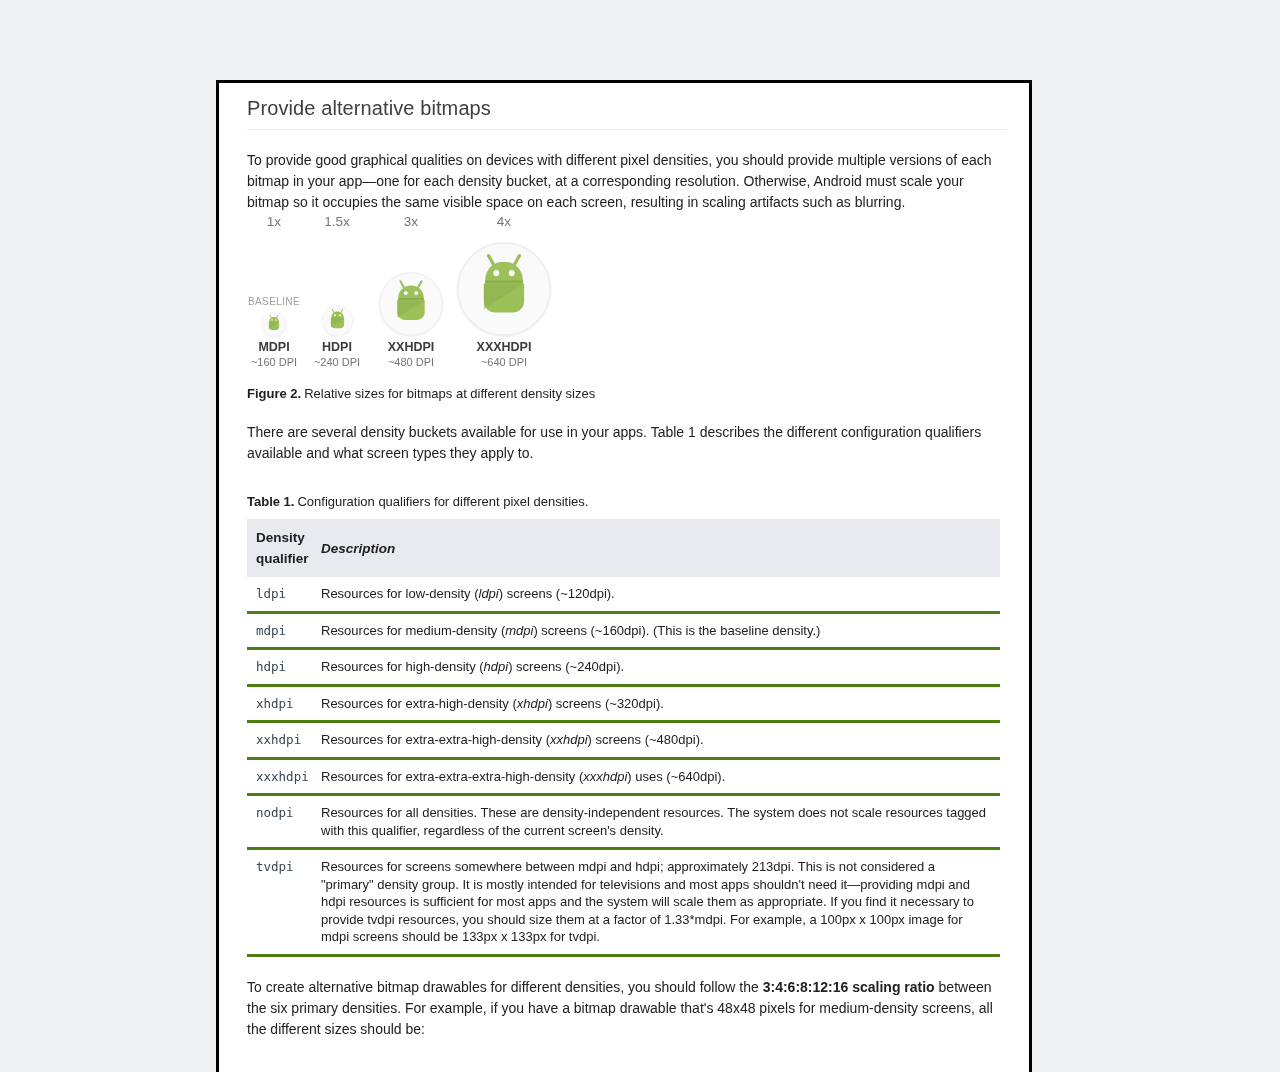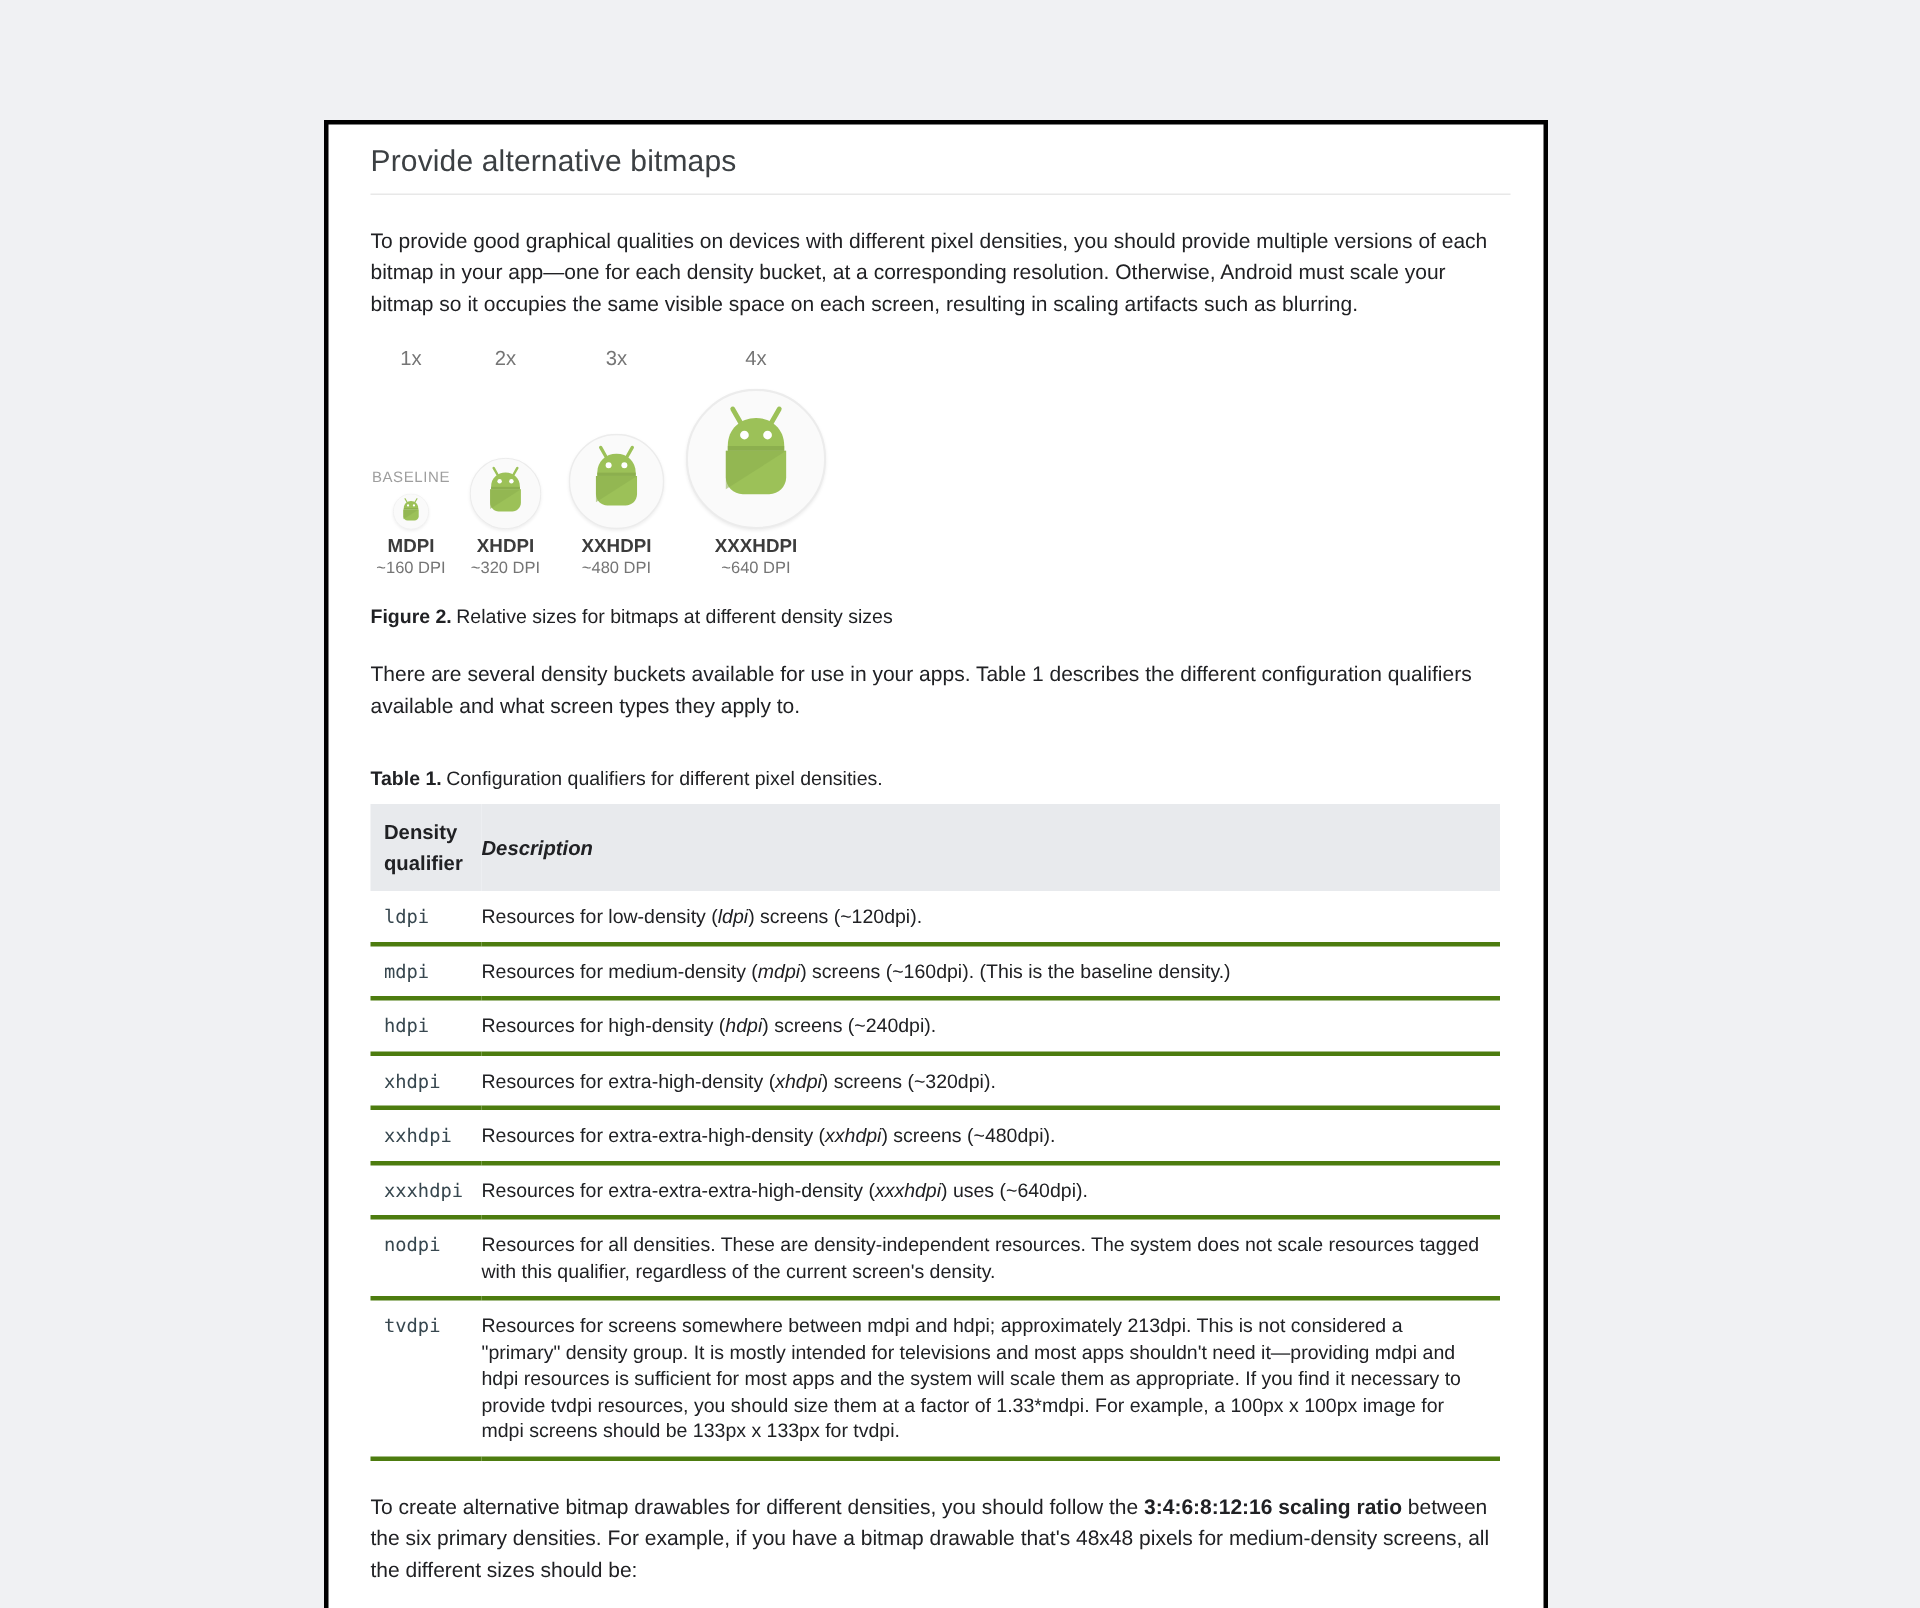--- a/index.html
+++ b/index.html
@@ -34,21 +34,21 @@
     font-size: 14px;
     line-height: 21px;
     color: #202124;
     margin-top: 20px;
     width: 753px;
   }
   
   .density-figure {
     display: flex;
     align-items: flex-start;
-    margin-top: 18px;
+    margin-top: 1px;
     height: 155px;
   }
   .fig-item {
     display: flex;
     flex-direction: column;
     align-items: center;
     height: 155px;
   }
   .fig-item:nth-child(1) { width: 54px; }
   .fig-item:nth-child(2) { width: 72px; }
@@ -152,36 +152,36 @@
     <circle cx="58.2" cy="33" r="3.1" fill="#ffffff"></circle>
     <path d="M28.6,44.2 L71.4,44.2 L71.4,63 C71.4,69.6 66,75 59.4,75 L40.6,75 C34,75 28.6,69.6 28.6,63 Z" fill="#9CC158"></path>
     <path d="M28.6,44.2 L71.4,44.2 L28.6,71.5 Z" fill="#8CAF4E" opacity="0.55"></path>
     <rect x="30" y="40.8" width="40" height="3.4" fill="#8CAF4E"></rect>
   </svg>
         </div>
         <div class="density-name">MDPI</div>
         <div class="density-dpi">~160 DPI</div>
       </div>
       <div class="fig-item">
-        <div class="scale-label">2x</div>
-        <div class="icon-wrap">
-          <svg viewBox="0 0 100 100" width="48" height="48">
-    <circle cx="50" cy="50" r="49" fill="#fafafa" stroke="#ececec" stroke-width="1.5"></circle>
-    <line x1="39.5" y1="25" x2="33.5" y2="14.5" stroke="#9CC158" stroke-width="3.4" stroke-linecap="round"></line>
-    <line x1="60.5" y1="25" x2="66.5" y2="14.5" stroke="#9CC158" stroke-width="3.4" stroke-linecap="round"></line>
-    <path d="M30,44 L30,40.5 C30,29 38.8,21 50,21 C61.2,21 70,29 70,40.5 L70,44 Z" fill="#9CC158"></path>
-    <circle cx="41.8" cy="33" r="3.1" fill="#ffffff"></circle>
-    <circle cx="58.2" cy="33" r="3.1" fill="#ffffff"></circle>
-    <path d="M28.6,44.2 L71.4,44.2 L71.4,63 C71.4,69.6 66,75 59.4,75 L40.6,75 C34,75 28.6,69.6 28.6,63 Z" fill="#9CC158"></path>
-    <path d="M28.6,44.2 L71.4,44.2 L28.6,71.5 Z" fill="#8CAF4E" opacity="0.55"></path>
-    <rect x="30" y="40.8" width="40" height="3.4" fill="#8CAF4E"></rect>
-  </svg>
-        </div>
-        <div class="density-name">XHDPI</div>
-        <div class="density-dpi">~320 DPI</div>
+        <div class="scale-label">1.5x</div>
+        <div class="icon-wrap">
+          <svg viewBox="0 0 100 100" width="31" height="31">
+    <circle cx="50" cy="50" r="49" fill="#fafafa" stroke="#ececec" stroke-width="1.5"></circle>
+    <line x1="39.5" y1="25" x2="33.5" y2="14.5" stroke="#9CC158" stroke-width="3.4" stroke-linecap="round"></line>
+    <line x1="60.5" y1="25" x2="66.5" y2="14.5" stroke="#9CC158" stroke-width="3.4" stroke-linecap="round"></line>
+    <path d="M30,44 L30,40.5 C30,29 38.8,21 50,21 C61.2,21 70,29 70,40.5 L70,44 Z" fill="#9CC158"></path>
+    <circle cx="41.8" cy="33" r="3.1" fill="#ffffff"></circle>
+    <circle cx="58.2" cy="33" r="3.1" fill="#ffffff"></circle>
+    <path d="M28.6,44.2 L71.4,44.2 L71.4,63 C71.4,69.6 66,75 59.4,75 L40.6,75 C34,75 28.6,69.6 28.6,63 Z" fill="#9CC158"></path>
+    <path d="M28.6,44.2 L71.4,44.2 L28.6,71.5 Z" fill="#8CAF4E" opacity="0.55"></path>
+    <rect x="30" y="40.8" width="40" height="3.4" fill="#8CAF4E"></rect>
+  </svg>
+        </div>
+        <div class="density-name">HDPI</div>
+        <div class="density-dpi">~240 DPI</div>
       </div>
       <div class="fig-item">
         <div class="scale-label">3x</div>
         <div class="icon-wrap">
           <svg viewBox="0 0 100 100" width="64" height="64">
     <circle cx="50" cy="50" r="49" fill="#fafafa" stroke="#ececec" stroke-width="1.5"></circle>
     <line x1="39.5" y1="25" x2="33.5" y2="14.5" stroke="#9CC158" stroke-width="3.4" stroke-linecap="round"></line>
     <line x1="60.5" y1="25" x2="66.5" y2="14.5" stroke="#9CC158" stroke-width="3.4" stroke-linecap="round"></line>
     <path d="M30,44 L30,40.5 C30,29 38.8,21 50,21 C61.2,21 70,29 70,40.5 L70,44 Z" fill="#9CC158"></path>
     <circle cx="41.8" cy="33" r="3.1" fill="#ffffff"></circle>

